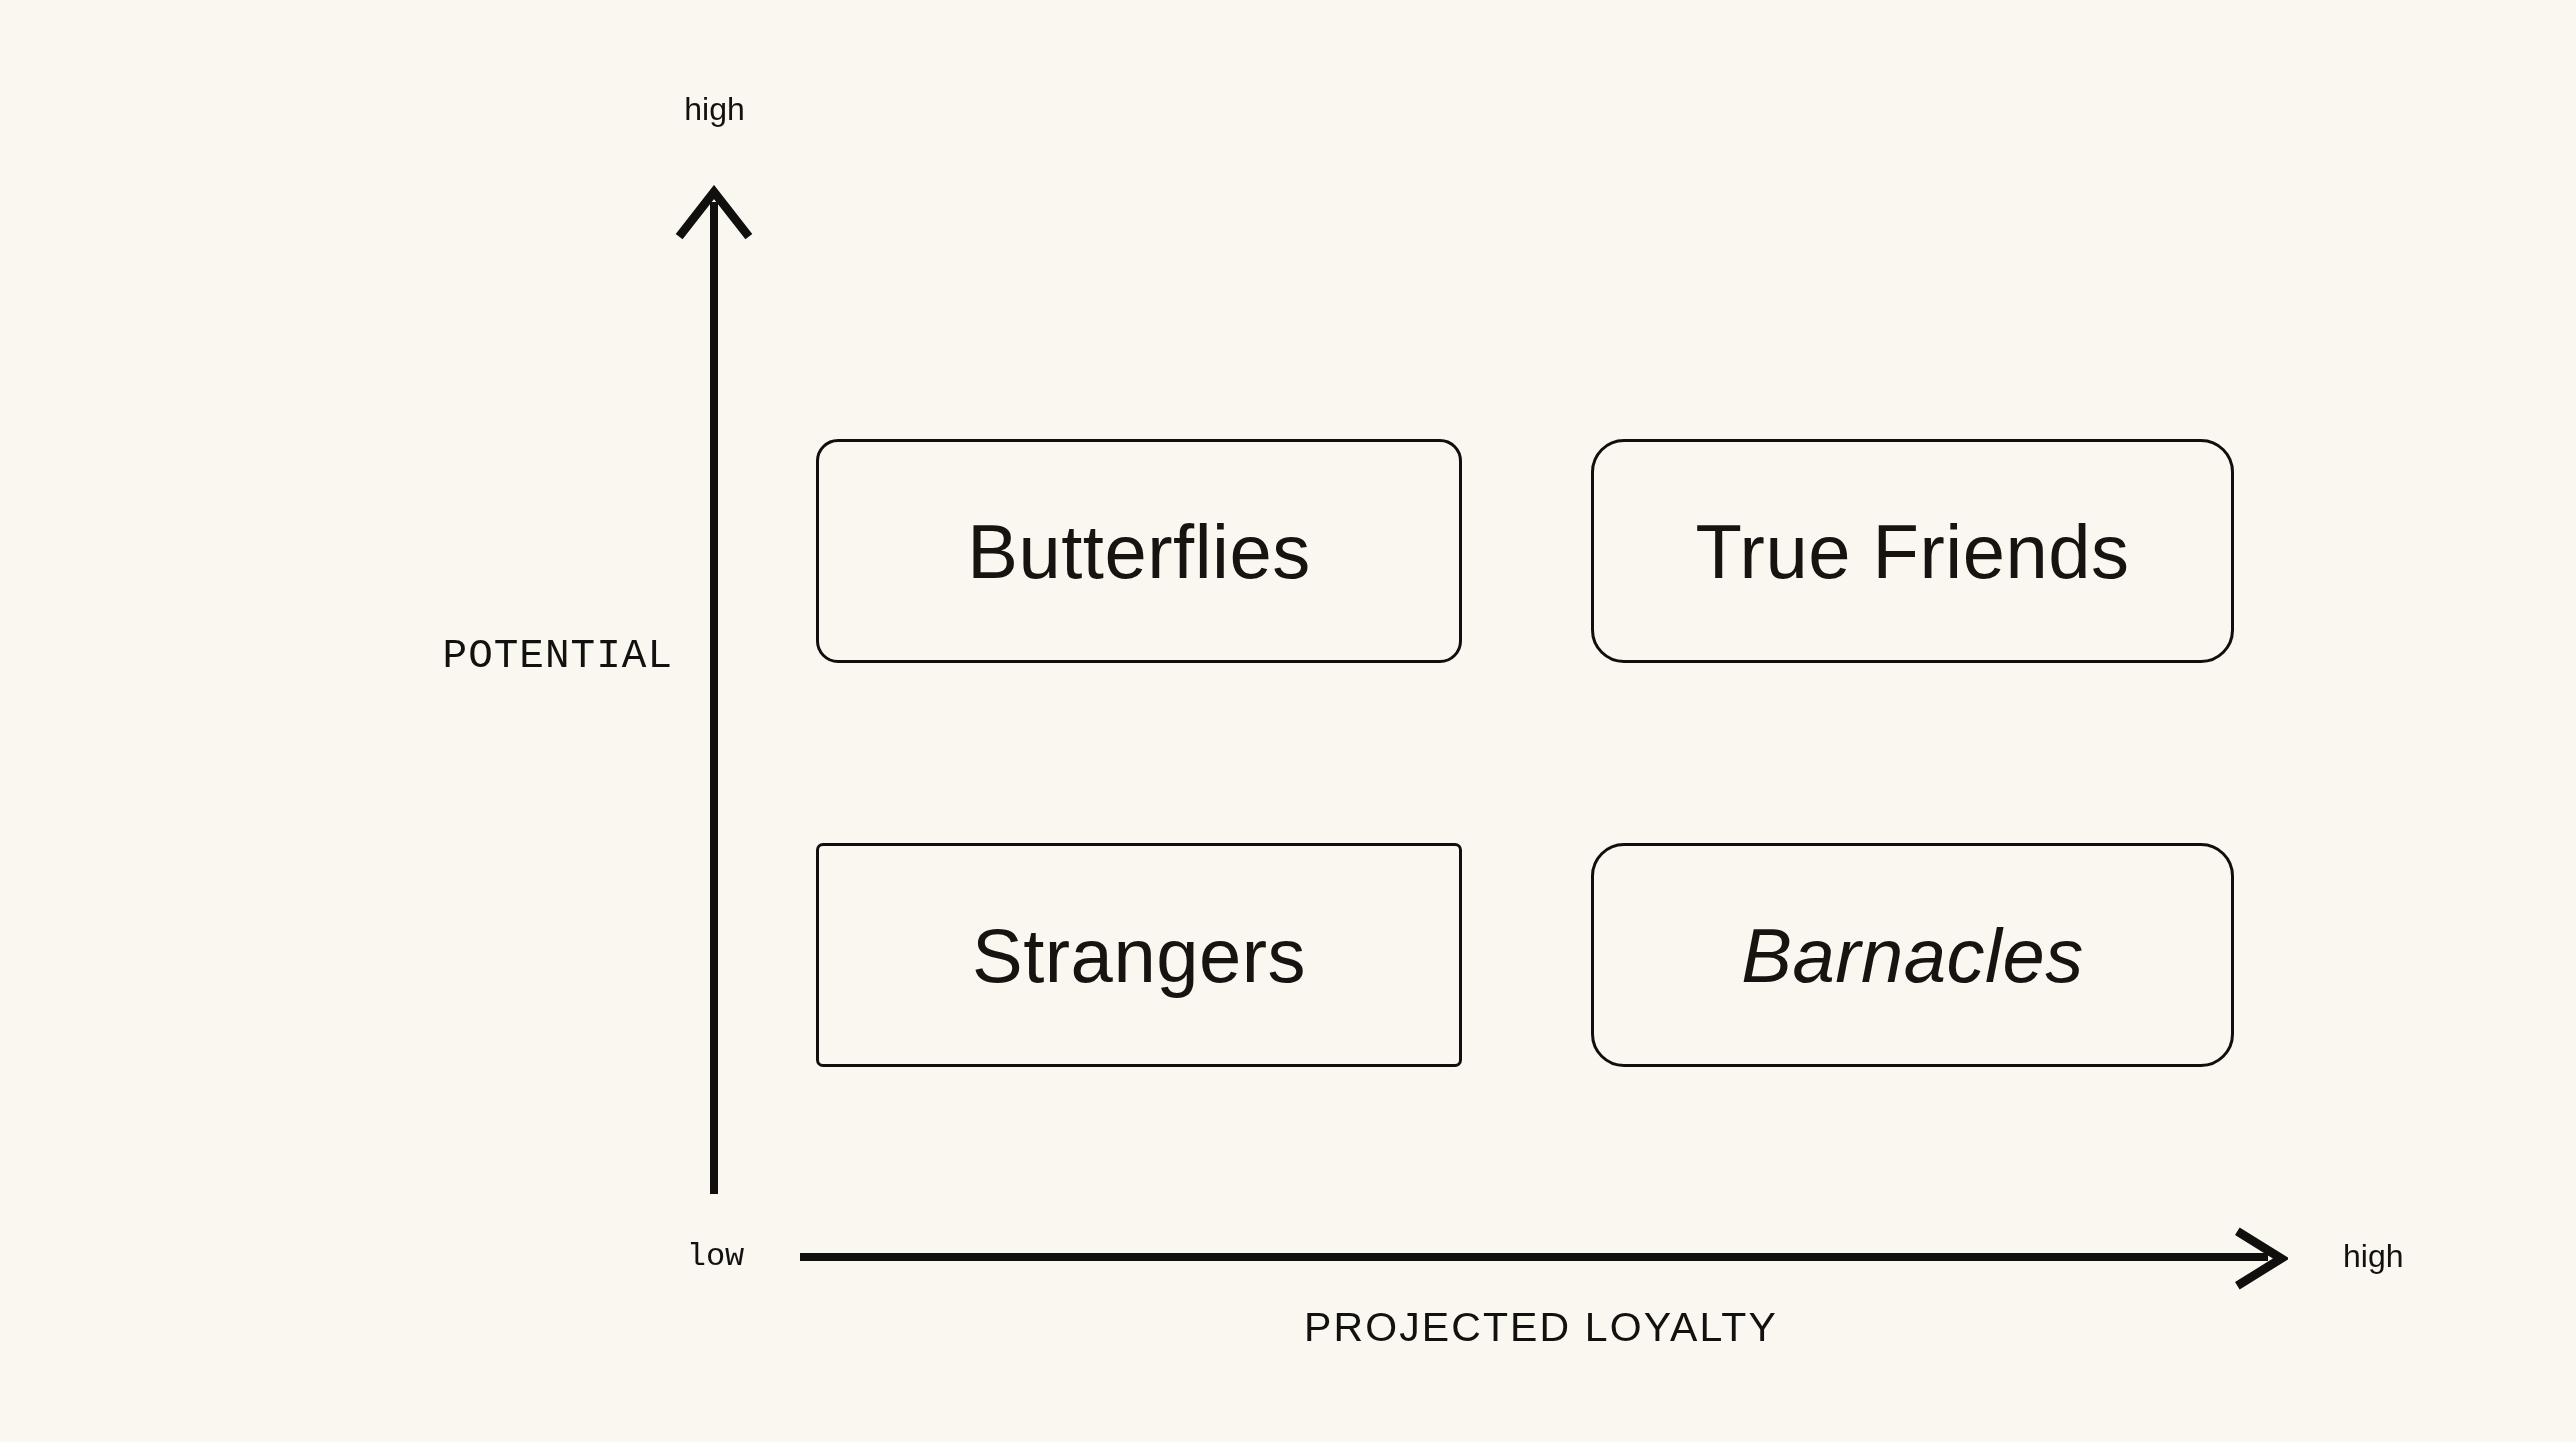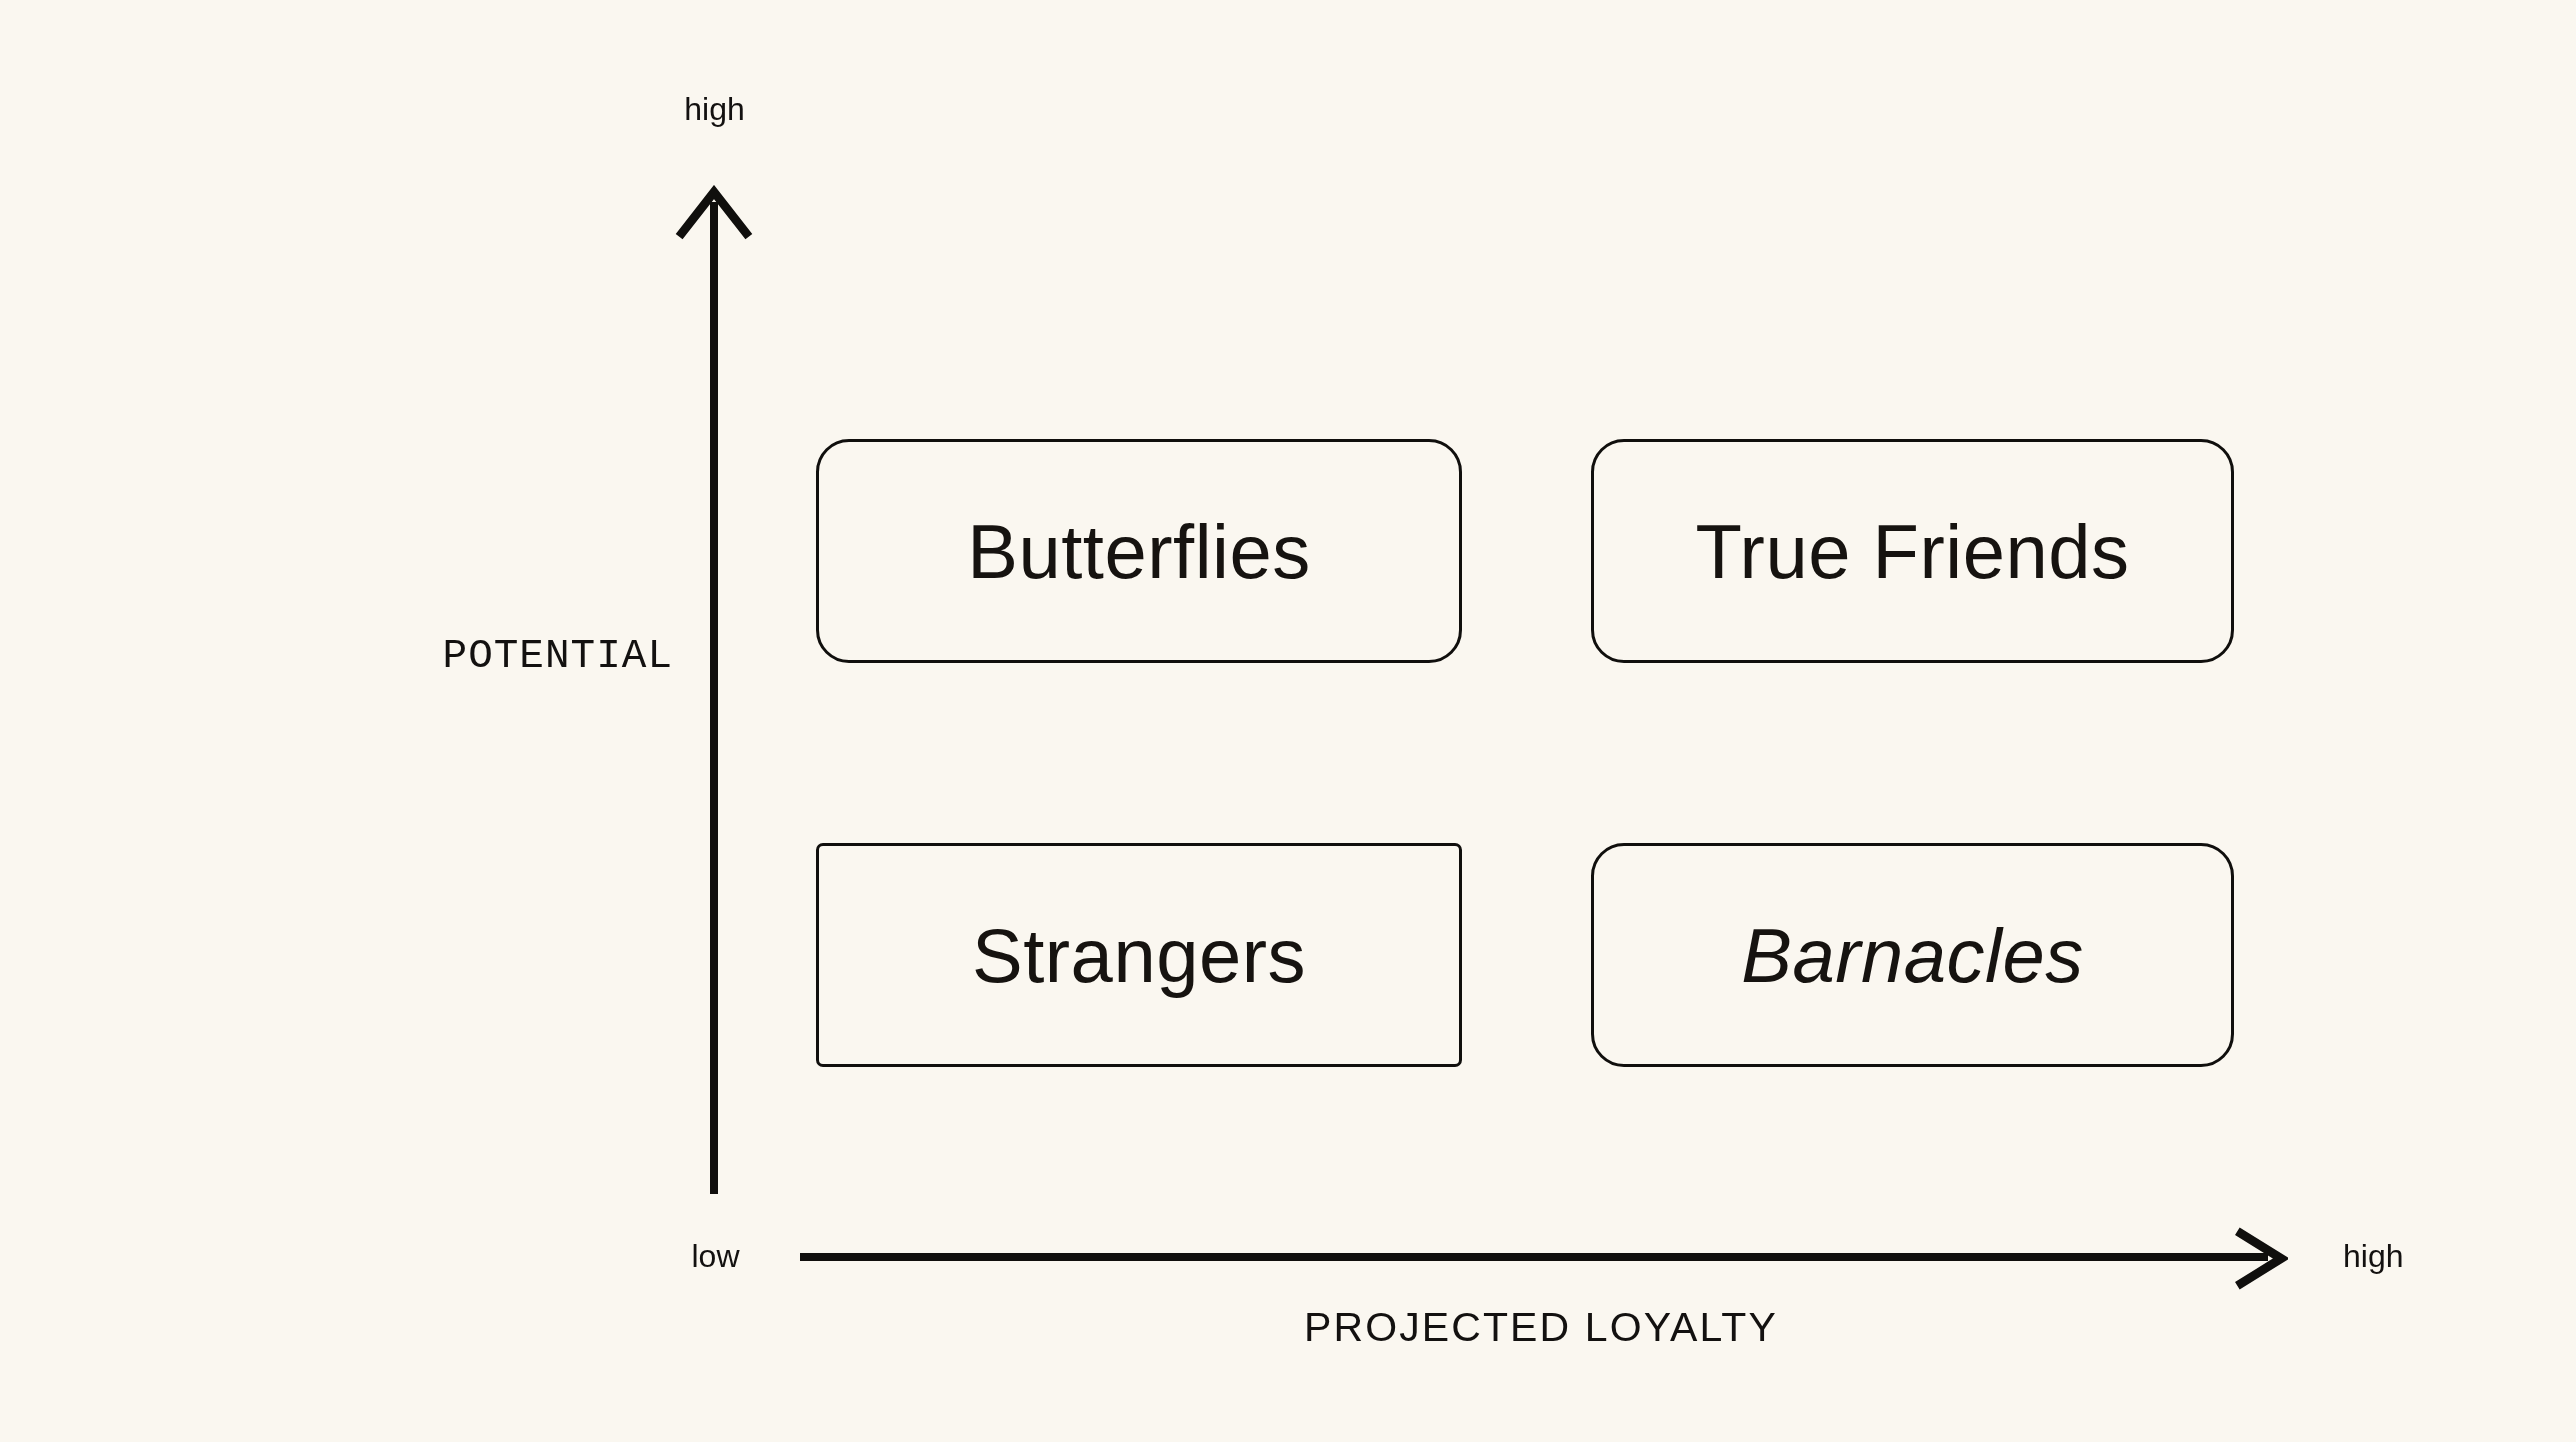--- a/index.html
+++ b/index.html
@@ -35,21 +35,21 @@
   .arrow-stroke { fill: none; stroke: #100F0D; stroke-width: 17px; }
 
   
   .axis-label {
     position: absolute;
     font-size: 32px;
     line-height: 47px;
     white-space: nowrap;
   }
   .y-high-label { left: 637px; top: 86px; width: 155px; text-align: center; }
-  .origin-label { left: 638px; top: 1233px; width: 155px; text-align: center; }
+  .origin-label { left: 638px; top: 1233px; width: 155px; text-align: center; font-family: Liberation Mono, monospace; }
   .x-high-label { left: 2343px; top: 1233px; }
 
   
   .y-title {
     position: absolute;
     left: 287px; top: 634px; width: 386px;
     text-align: right;
     font-size: 41px;
     line-height: 45px;
     letter-spacing: 1px;
@@ -70,21 +70,21 @@
     border: 3.6px solid #100F0D;
     border-radius: 33px;
     background: transparent;
     display: flex;
     align-items: center;
     justify-content: center;
     font-size: 76px;
     letter-spacing: 0.5px;
     color: #161310;
   }
-  .q-tl { left: 816px; top: 439px;  width: 640px; height: 218px; }
+  .q-tl { left: 816px; top: 439px;  width: 640px; height: 218px; border-radius: 22px; }
   .q-tr { left: 1591px; top: 439px;  width: 637px; height: 218px; }
   .q-bl { left: 816px; top: 843px; width: 640px; height: 218px; border-radius: 7px; }
   .q-br { left: 1591px; top: 843px; width: 637px; height: 218px; font-style: italic; }
 </style>
 </head>
 <body>
 
 <div class="diagram">
 
   <div class="axis-label y-high-label">high</div>

